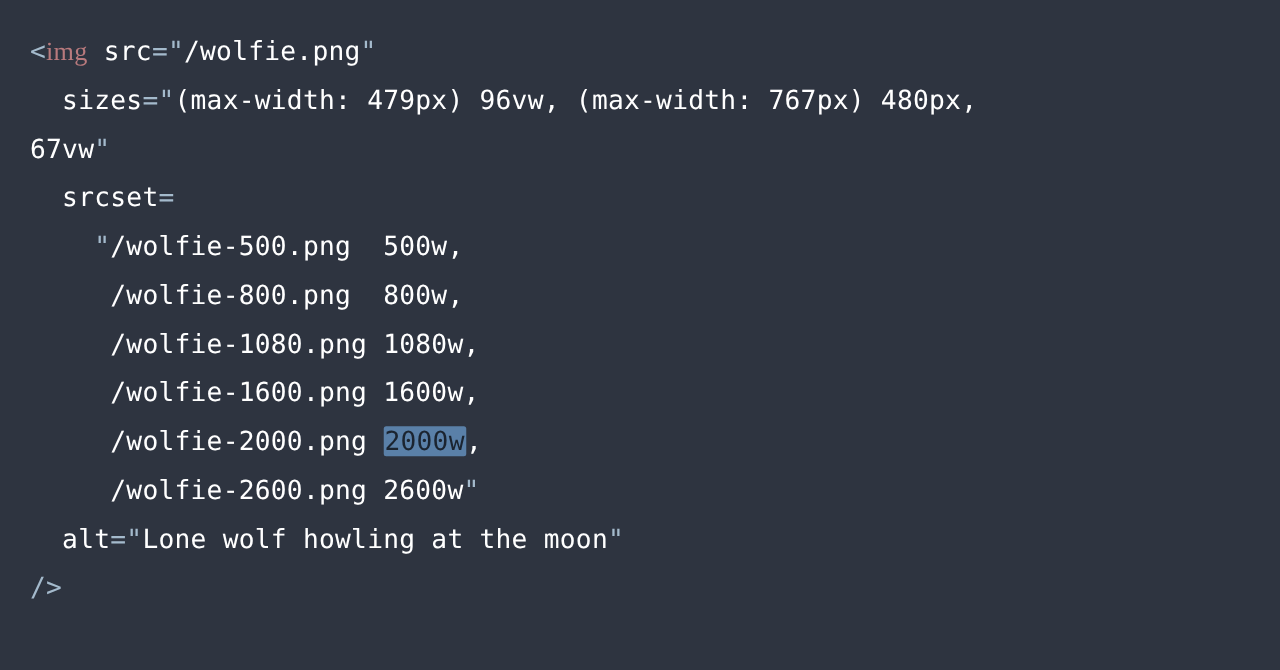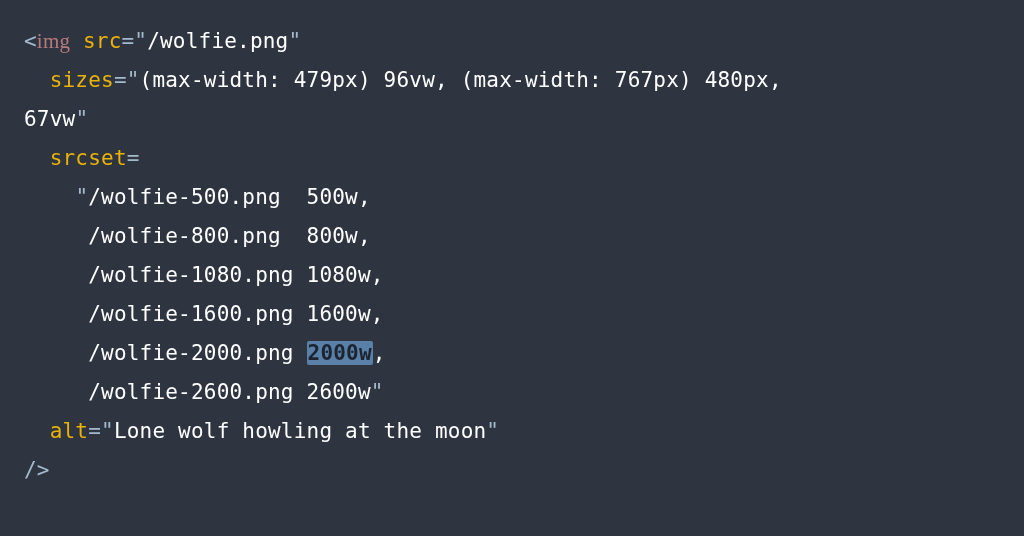--- a/index.html
+++ b/index.html
@@ -14,21 +14,21 @@
   .code {
     padding: 22px 20px 20px 24px;
     font-size: 21px;
     line-height: 39px;
     white-space: pre;
     color: #8abf8b;
     letter-spacing: 0.2px;
   }
   .punct  { color: #a4bacc; }
   .tag    { color: #b97a7d; font-family: Liberation Serif, serif; }
-  .attr   { color: #eab308; }
+  .attr   { color: #ffffff; }
   .str    { color: #ffffff; }
-  .sel    { background: #5a80a8; color: #1b2430; border-radius: 2px; padding: 0 1px; font-weight: bold; }
+  .sel    { background: #5a80a8; color: #1b2430; border-radius: 2px; padding: 0 1px; }
   .line { display: block; }
 </style>
 </head>
 <body>
 
 <div class="code"><span class="line"><span class="punct">&lt;</span><span class="tag">img</span> <span class="attr">src</span><span class="punct">=</span><span class="punct">"</span><span class="str">/wolfie.png</span><span class="punct">"</span></span><span class="line">  <span class="attr">sizes</span><span class="punct">=</span><span class="punct">"</span><span class="str">(max-width: 479px) 96vw, (max-width: 767px) 480px, </span></span><span class="line"><span class="str">67vw</span><span class="punct">"</span></span><span class="line">  <span class="attr">srcset</span><span class="punct">=</span></span><span class="line">    <span class="punct">"</span><span class="str">/wolfie-500.png  500w,</span></span><span class="line"><span class="str">     /wolfie-800.png  800w,</span></span><span class="line"><span class="str">     /wolfie-1080.png 1080w,</span></span><span class="line"><span class="str">     /wolfie-1600.png 1600w,</span></span><span class="line"><span class="str">     /wolfie-2000.png </span><span class="sel">2000w</span><span class="str">,</span></span><span class="line"><span class="str">     /wolfie-2600.png 2600w</span><span class="punct">"</span></span><span class="line">  <span class="attr">alt</span><span class="punct">=</span><span class="punct">"</span><span class="str">Lone wolf howling at the moon</span><span class="punct">"</span></span><span class="line"><span class="punct">/&gt;</span></span></div>
 
 </body></html>

